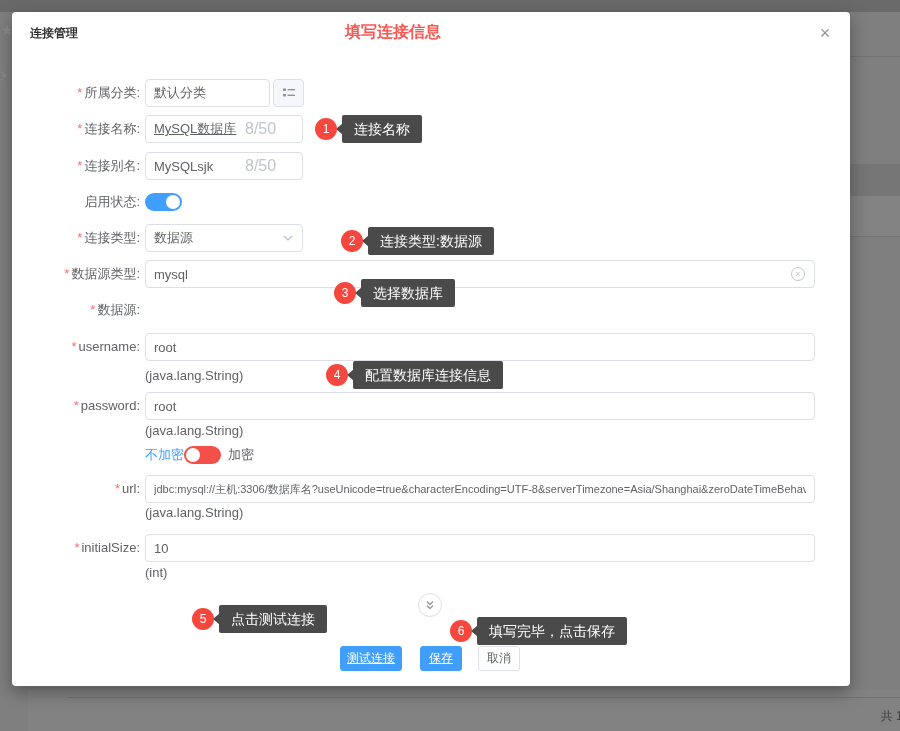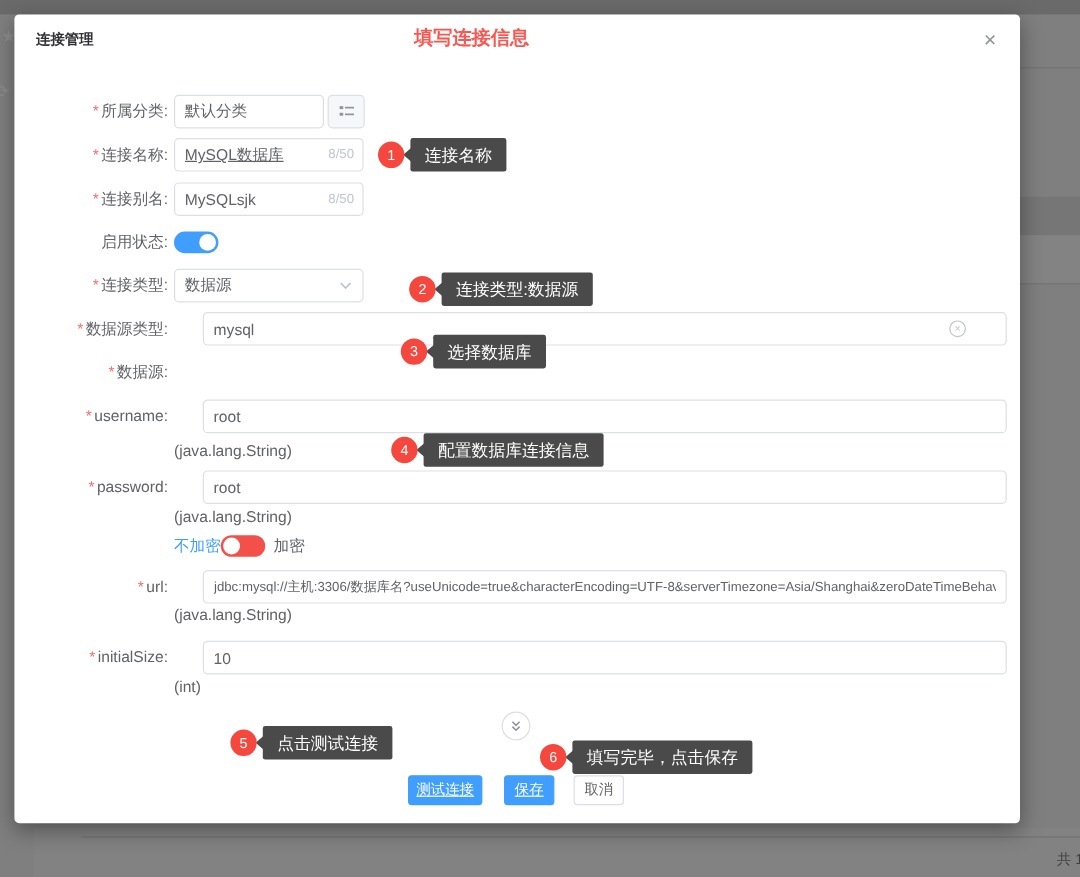--- a/index.html
+++ b/index.html
@@ -25,22 +25,22 @@
   .annot-title { position:absolute; left:333px; top:10px; font-size:16px; font-weight:bold; color:var(--annotation_title,#f85852); }
   .close-x { position:absolute; right:14px; top:10px; font-size:18px; color:#909399; cursor:pointer; width:22px; height:22px; text-align:center; line-height:22px; }
 
   
   .row { position:absolute; left:0; width:100%; height:28px; }
   .lbl { position:absolute; right:710px; white-space:nowrap; font-size:13px; color:#606266; line-height:28px; }
   .req { color:#f56c6c; margin-right:2px; }
   .inp { position:absolute; top:0; height:28px; border:1px solid #dcdfe6; border-radius:4px; background:#fff;
          font-size:13px; color:#606266; padding:0 8px; font-family:inherit; outline:none; }
   .narrow { left:133px; width:158px; }
-  .wide { left:133px; width:670px;margin-left:24px; }
-  .counter { position:absolute; left:233px; top:0; width:50px; text-align:right; font-size:11px; color:#c0c4cc; line-height:28px; }
+  .wide { left:133px; width:670px; }
+  .counter { position:absolute; left:233px; top:0; width:50px; font-size:16px; color:#c0c4cc; line-height:28px; }
   .selbox { display:flex; align-items:center; }
   .selbox .sel-text { flex:1; line-height:26px; white-space:nowrap; overflow:hidden; }
   .chev { width:12px; height:12px; flex:0 0 12px; }
   .focused { border-color:var(--primary,#409eff); }
   .hint { position:absolute; left:133px; font-size:13px; color:#606266; line-height:16px; }
 
   .cat-input { left:133px; width:125px; }
   .cat-btn { position:absolute; left:261px; top:0; width:31px; height:28px; background:#f5f7fa; border:1px solid #dcdfe6;
              border-radius:4px; display:flex; align-items:center; justify-content:center; cursor:pointer; }
 

